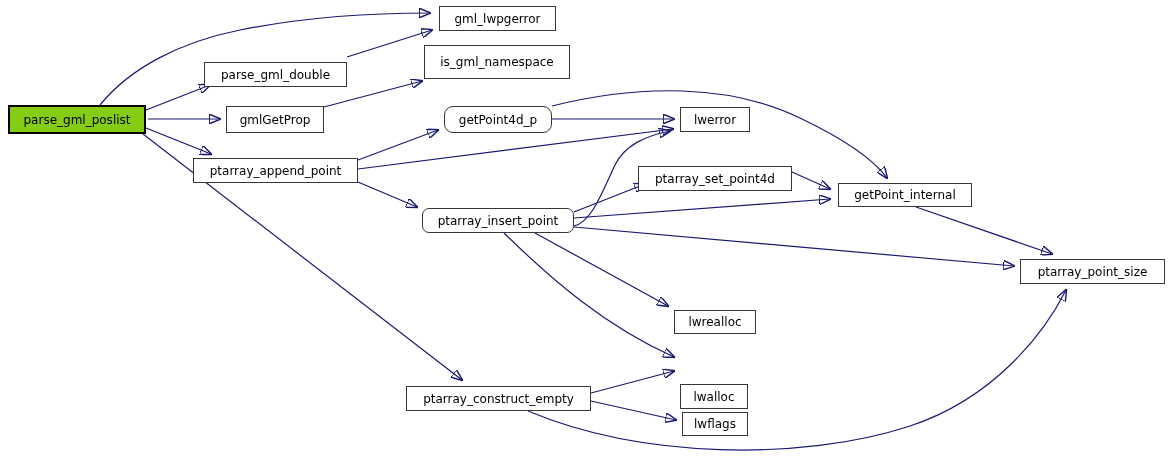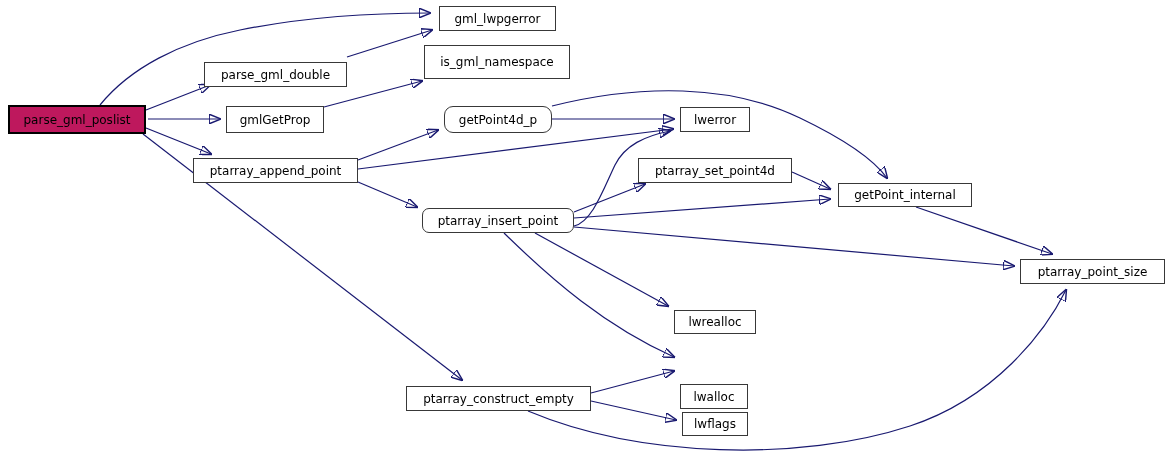--- a/index.html
+++ b/index.html
@@ -29,21 +29,21 @@
     color:#000000;
     font-size:12px;
     line-height:1;
     display:flex;
     align-items:center;
     justify-content:center;
     white-space:nowrap;
     cursor:pointer;
   }
   .node.highlight{
-    background:#be185d;
+    background:#84cc16;
     border:2px solid #000000;
   }
 </style>
 </head>
 <body>
 
 <div class="canvas">
 
   <svg class="edges" viewBox="0 0 1168 466" xmlns="http://www.w3.org/2000/svg">
     <defs>
@@ -77,21 +77,21 @@
   </svg>
 
   <div class="node highlight" style="left:8px;top:105px;width:138px;height:29px;">parse_gml_poslist</div>
   <div class="node" style="left:204px;top:56px;width:143px;height:25px;margin-top:6px;">parse_gml_double</div>
   <div class="node" style="left:226px;top:106px;width:98px;height:27px;">gmlGetProp</div>
   <div class="node" style="left:439px;top:6px;width:117px;height:25px;">gml_lwpgerror</div>
   <div class="node" style="left:424px;top:45px;width:146px;height:34px;">is_gml_namespace</div>
   <div class="node" style="left:444px;top:106px;width:108px;height:27px;border-radius:9px;">getPoint4d_p</div>
   <div class="node" style="left:680px;top:107px;width:70px;height:25px;">lwerror</div>
   <div class="node" style="left:193px;top:158px;width:165px;height:25px;">ptarray_append_point</div>
-  <div class="node" style="left:638px;top:158px;width:154px;height:25px;">ptarray_set_point4d</div>
+  <div class="node" style="left:638px;top:166px;width:154px;height:25px;">ptarray_set_point4d</div>
   <div class="node" style="left:838px;top:183px;width:134px;height:24px;">getPoint_internal</div>
   <div class="node" style="left:422px;top:208px;width:152px;height:25px;border-radius:7px;">ptarray_insert_point</div>
   <div class="node" style="left:1020px;top:259px;width:145px;height:25px;">ptarray_point_size</div>
   <div class="node" style="left:674px;top:310px;width:82px;height:24px;">lwrealloc</div>
   <div class="node" style="left:680px;top:360px;width:68px;height:25px;margin-top:24px;">lwalloc</div>
   <div class="node" style="left:406px;top:386px;width:185px;height:25px;">ptarray_construct_empty</div>
   <div class="node" style="left:682px;top:412px;width:66px;height:24px;">lwflags</div>
 
 </div>
 

